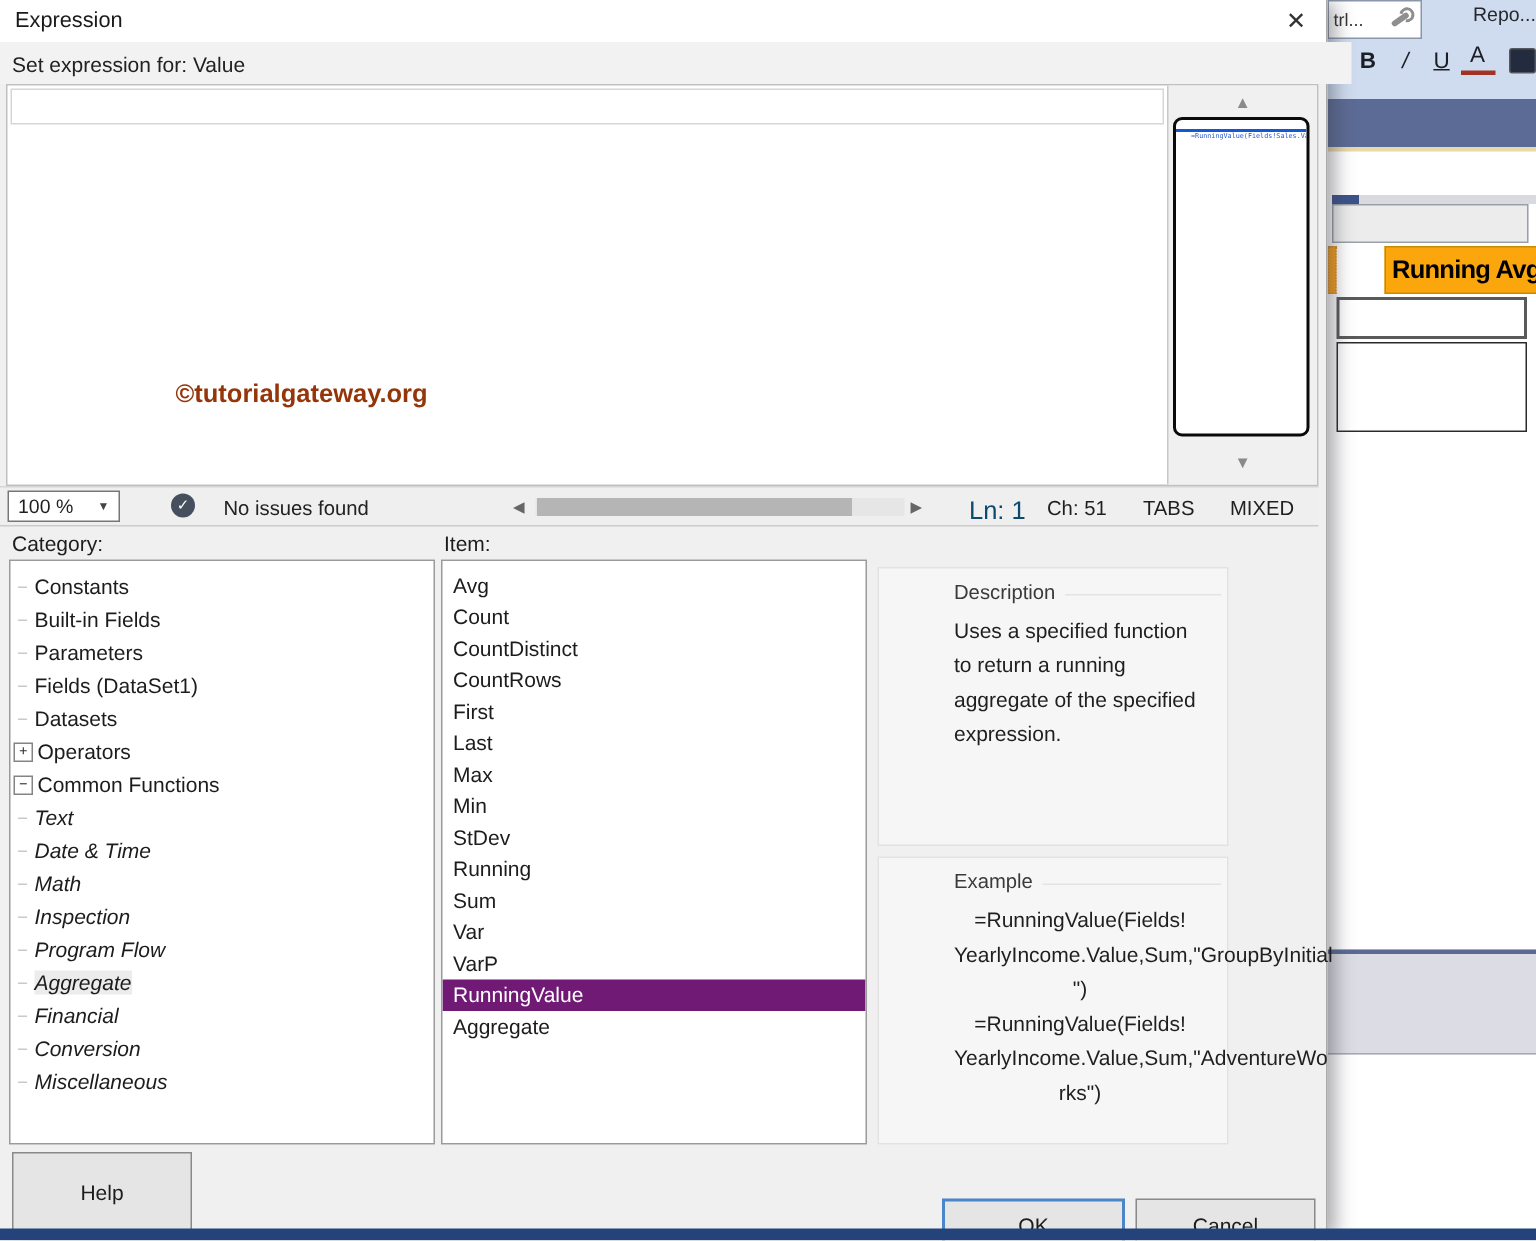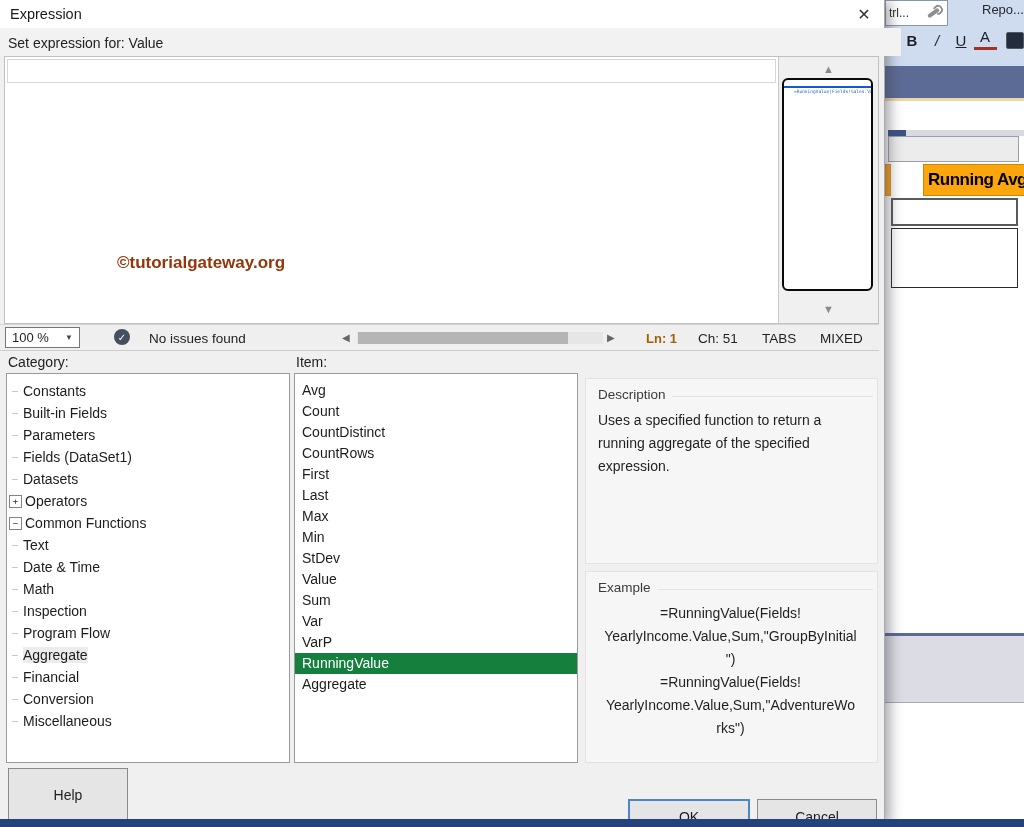--- a/index.html
+++ b/index.html
@@ -67,42 +67,42 @@
   .zoom-combo{position:absolute;left:5px;top:2px;width:75px;height:21px;background:#fff;border:1px solid #767676;
               box-sizing:border-box;font-size:13px;color:#1f1f1f;display:flex;align-items:center;padding-left:6px;}
   .zoom-combo .arr{position:absolute;right:6px;top:5px;font-size:8px;color:#444;}
   .check-ic{position:absolute;left:114px;top:4px;width:16px;height:16px;border-radius:50%;background:#454f5e;
             color:#fff;font-size:10px;display:flex;align-items:center;justify-content:center;}
   .status-msg{position:absolute;left:137px;top:6px;font-size:13.5px;color:#222;margin-left:12px;}
   .hs-left{position:absolute;left:342px;top:7px;font-size:10px;color:#666;}
   .hs-track{position:absolute;left:357px;top:7px;width:246px;height:12px;background:#e6e6e6;}
   .hs-thumb{position:absolute;left:1px;top:0;width:210px;height:12px;background:#b5b5b5;}
   .hs-right{position:absolute;left:607px;top:7px;font-size:10px;color:#666;}
-  .st-ln{position:absolute;left:646px;top:6px;font-size:13px;color:#a16207;font-weight:bold;}
+  .st-ln{position:absolute;left:646px;top:6px;font-size:17px;color:#0c4a6e;}
   .st-ch{position:absolute;left:698px;top:6px;font-size:13.5px;color:#1f1f1f;}
   .st-tabs{position:absolute;left:762px;top:6px;font-size:13.5px;color:#1f1f1f;}
   .st-mixed{position:absolute;left:820px;top:6px;font-size:13.5px;color:#1f1f1f;}
   
   .pane-label{position:absolute;font-size:14px;color:#1d1d1d;}
   .cat-label{left:8px;top:354px;} .item-label{left:296px;top:354px;}
   .listbox{position:absolute;top:373px;height:390px;background:#fff;border:1px solid #9a9a9a;
            box-sizing:border-box;overflow:hidden;padding-top:6px;}
   .cat-list{left:6px;width:284px;}
   .item-list{left:294px;width:284px;}
   .trow{display:flex;align-items:center;height:22px;padding-left:2px;font-size:14px;color:#1c1c1c;}
-  .trow.child{}
+  .trow.child{font-style:italic;}
   .glyph{width:11px;height:11px;flex:none;margin-right:3px;display:flex;align-items:center;justify-content:center;
          font-family:"DejaVu Sans Mono",monospace;font-size:9px;color:#333;}
   .glyph::after{content:'';display:block;width:6px;border-top:1px solid #c9c9c9;}
   .glyph.box{border:1px solid #848484;background:#fff;}
   .glyph.box::after{display:none;}
   .trow.selected .lbl{background:#ececec;}
   .irow{height:21px;line-height:21px;padding-left:7px;font-size:14px;color:#1c1c1c;}
-  .irow.selected{background:#15803d;color:#fff;}
-  .groupbox{position:absolute;left:585px;width:293px;background:#f6f6f6;border:1px solid #e2e2e2;box-sizing:border-box;}
+  .irow.selected{background:#701a75;color:#fff;}
+  .groupbox{position:absolute;left:585px;width:234px;background:#f6f6f6;border:1px solid #e2e2e2;box-sizing:border-box;padding-left:38px;}
   .gb-desc{top:378px;height:186px;} .gb-ex{top:571px;height:192px;text-align:center;}
   .group-head{display:flex;align-items:center;gap:6px;padding:8px 4px 0 12px;}
   .group-head .gl{font-size:13.5px;color:#3a3a3a;flex:none;}
   .group-head .rule{flex:1;border-top:1px solid #e3e3e3;margin-top:3px;}
   .gb-body{padding:7px 14px 0 12px;font-size:14px;color:#1f1f1f;line-height:23px;}
   .ex-line{white-space:pre-wrap;}
   
   .btn{position:absolute;background:#e5e5e5;border:1px solid #8a8a8a;box-sizing:border-box;
        font-size:14px;color:#1c1c1c;display:flex;align-items:center;justify-content:center;}
   .btn-help{left:8px;top:768px;width:120px;height:54px;}
@@ -261,21 +261,21 @@
     <div class="listbox item-list">
       <div class="irow">Avg</div>
         <div class="irow">Count</div>
         <div class="irow">CountDistinct</div>
         <div class="irow">CountRows</div>
         <div class="irow">First</div>
         <div class="irow">Last</div>
         <div class="irow">Max</div>
         <div class="irow">Min</div>
         <div class="irow">StDev</div>
-        <div class="irow">Value</div>
+        <div class="irow">Running</div>
         <div class="irow">Sum</div>
         <div class="irow">Var</div>
         <div class="irow">VarP</div>
         <div class="irow selected">RunningValue</div>
         <div class="irow">Aggregate</div>
     </div>
 
     <div class="groupbox gb-desc">
       <div class="group-head">
         <span class="gl">Description</span>

